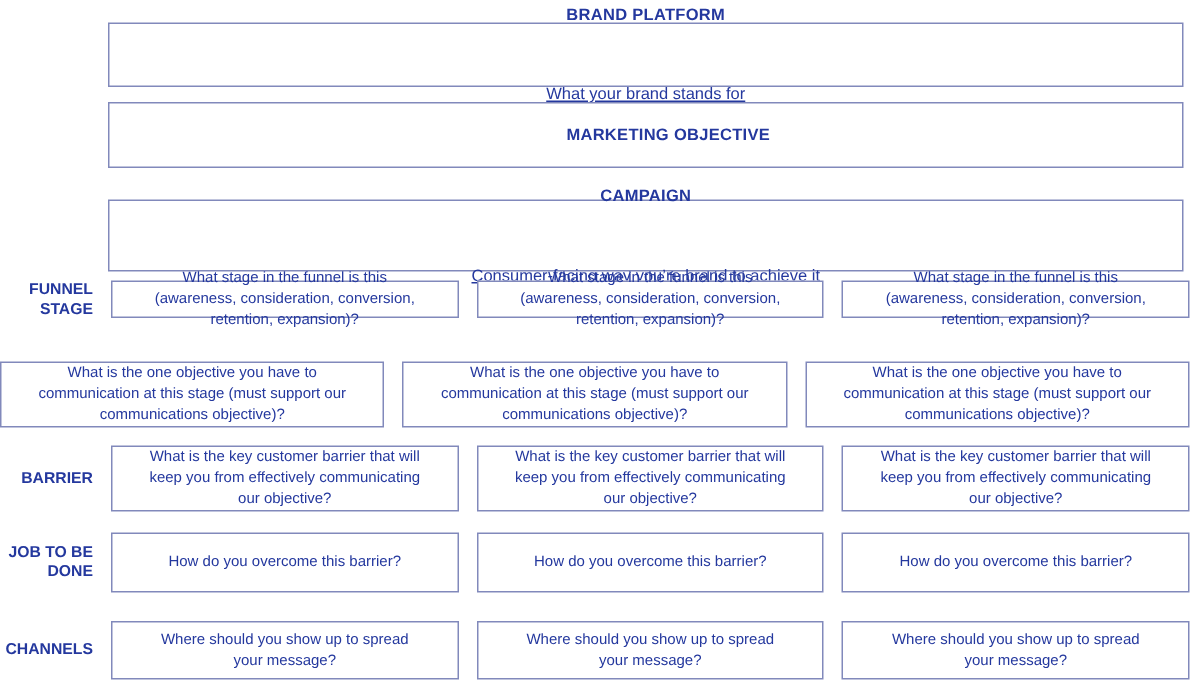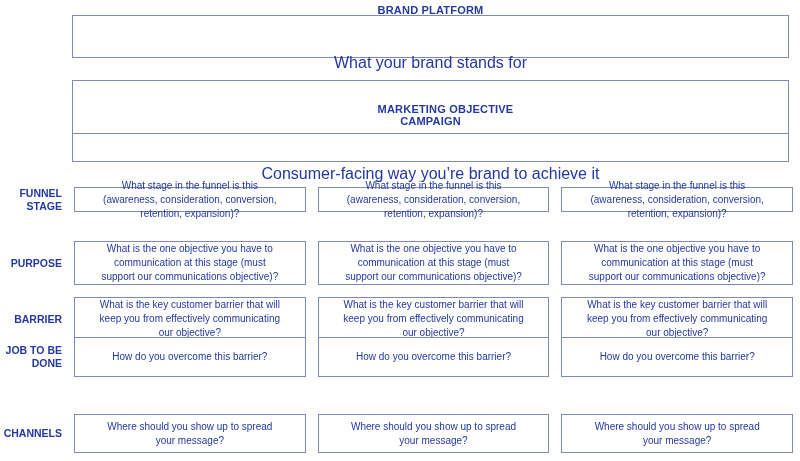--- a/index.html
+++ b/index.html
@@ -21,33 +21,33 @@
   .hbox{
     position:absolute;left:72px;right:11px;
     border:1.5px solid var(--border);
     display:flex;flex-direction:column;
     align-items:center;justify-content:center;
     text-align:center;
     background:#fff;
     gap:39px;
   }
   .hbox-1{top:15px;height:43px;}
-  .hbox-2{top:80px;height:58px;padding-left:30px;}
-  .hbox-3{top:133px;height:29px;}
+  .hbox-2{top:68px;height:44px;padding-left:30px;}
+  .hbox-3{top:133px;height:48px;}
   .hbox .title{font-size:11px;font-weight:bold;letter-spacing:.2px;line-height:14px;}
-  .hbox .subtitle{font-size:16px;line-height:14px;}
+  .hbox .subtitle{font-size:11px;line-height:14px;text-decoration:underline;}
   
   .row{
     position:absolute;left:0;right:7px;
     display:flex;gap:12px;align-items:stretch;
   }
   .row-1{top:187px;height:25px;}
   .row-2{top:241px;height:44px;}
   .row-3{top:297px;height:44px;}
-  .row-4{top:337px;height:40px;border-radius:20px;}
+  .row-4{top:355px;height:40px;border-radius:20px;}
   .row-5{top:414px;height:39px;}
   .row-label{
     flex:none;width:62px;
     display:flex;align-items:center;justify-content:flex-end;
     text-align:right;
     font-size:10.5px;font-weight:bold;
     line-height:13px;
     white-space:pre-line;
   }
   .cell{
@@ -81,21 +81,20 @@
 
   <div class="row row-1">
     <div class="row-label">FUNNEL
 STAGE</div>
     <div class="cell">What stage in the funnel is this (awareness, consideration, conversion, retention, expansion)?</div>
     <div class="cell">What stage in the funnel is this (awareness, consideration, conversion, retention, expansion)?</div>
     <div class="cell">What stage in the funnel is this (awareness, consideration, conversion, retention, expansion)?</div>
   </div>
 
   <div class="row row-2">
-    <div class="row-label">PURPOSE</div>
     <div class="cell">What is the one objective you have to communication at this stage (must support our communications objective)?</div>
     <div class="cell">What is the one objective you have to communication at this stage (must support our communications objective)?</div>
     <div class="cell">What is the one objective you have to communication at this stage (must support our communications objective)?</div>
   </div>
 
   <div class="row row-3">
     <div class="row-label">BARRIER</div>
     <div class="cell">What is the key customer barrier that will keep you from effectively communicating our objective?</div>
     <div class="cell">What is the key customer barrier that will keep you from effectively communicating our objective?</div>
     <div class="cell">What is the key customer barrier that will keep you from effectively communicating our objective?</div>

